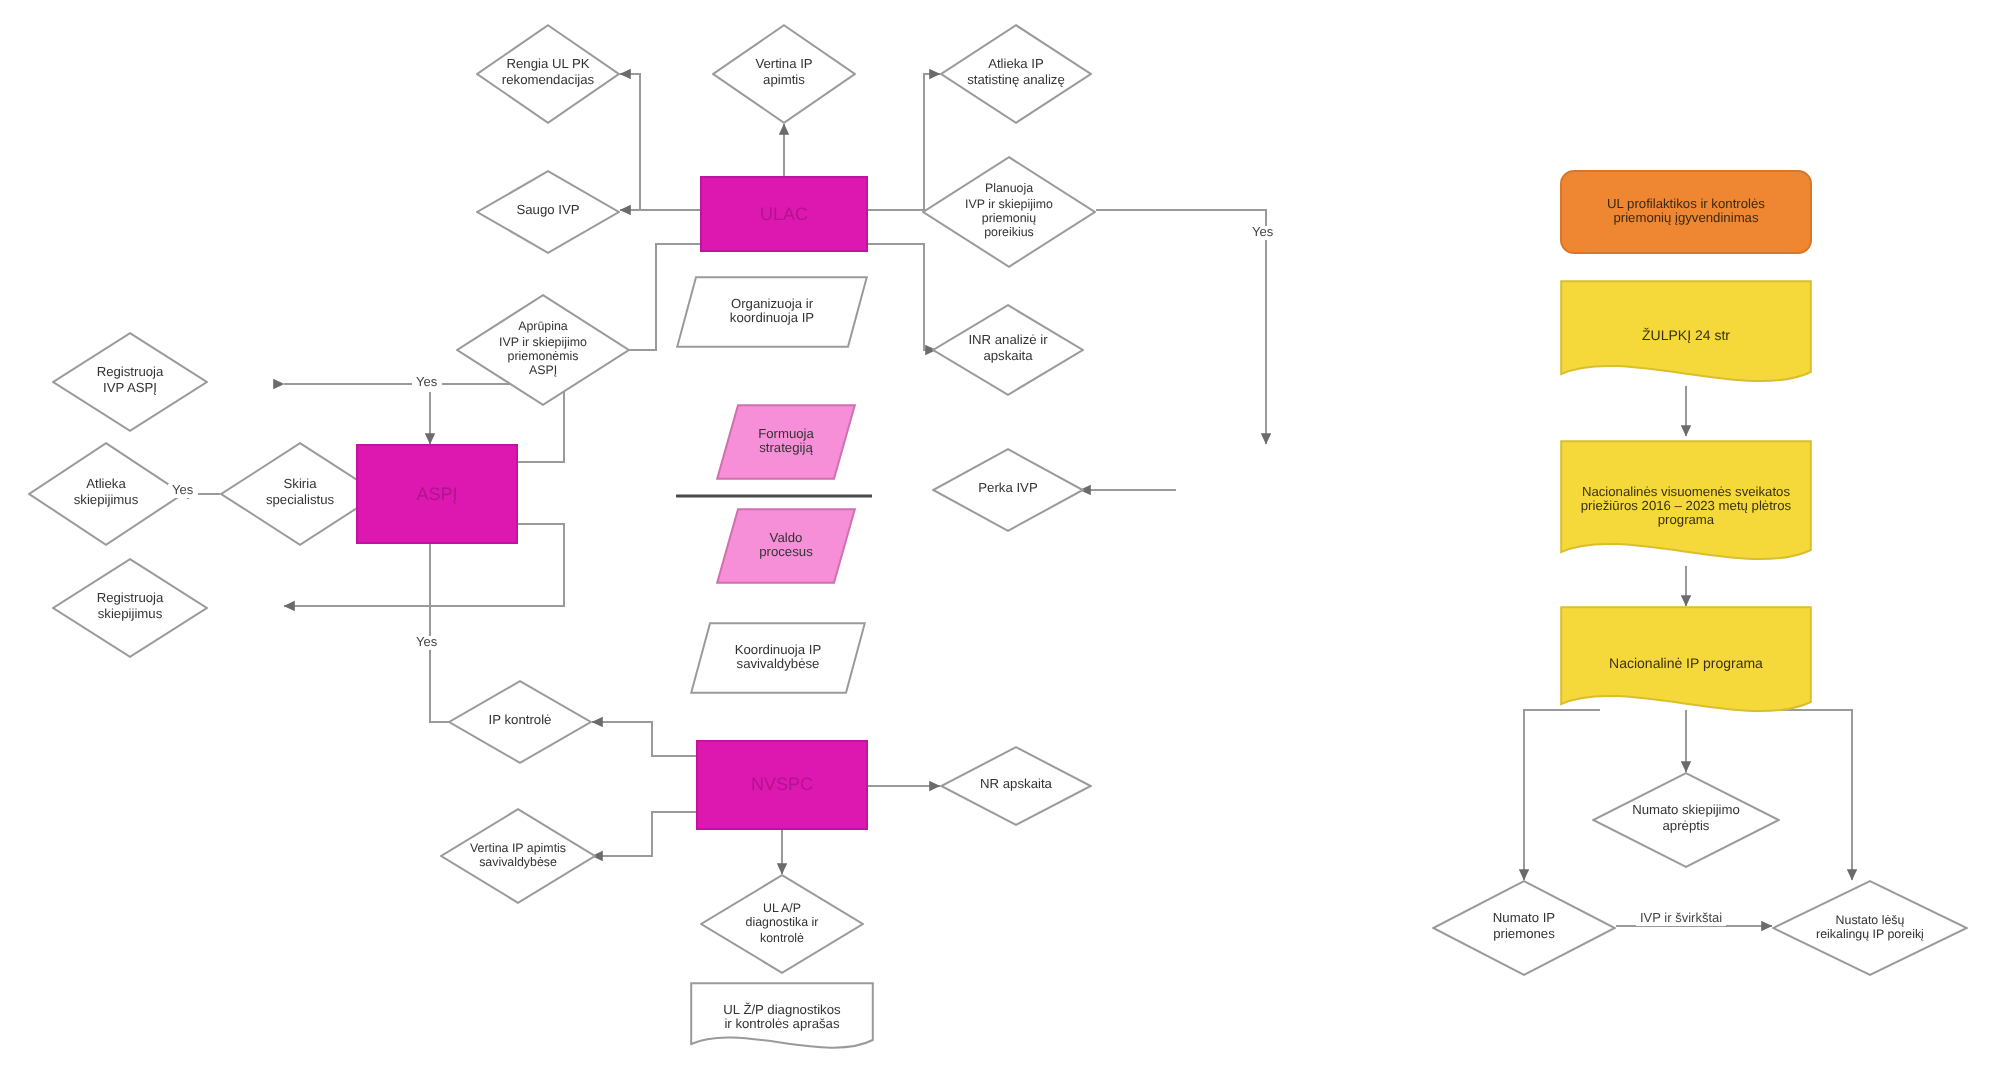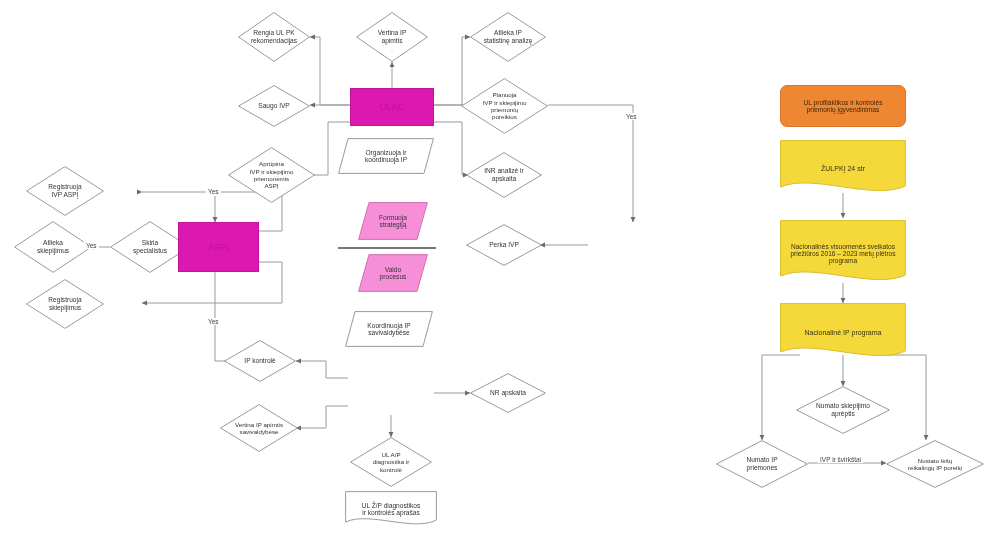--- a/index.html
+++ b/index.html
@@ -240,20 +240,23 @@
     <span class="lbl">IP kontrolė</span>
   </div>
 
   <div class="node diamond t6" style="left:220px;top:404px;width:78px;height:48px;">
     <svg class="shape" viewBox="0 0 78 48" preserveAspectRatio="none">
         <polygon points="39,0.6 77.4,24 39,47.4 0.6,24" fill="#ffffff" stroke="#9a9a9a" stroke-width="1"></polygon>
       </svg>
     <span class="lbl">Vertina IP apimtis<br>savivaldybėse</span>
   </div>
 
+  <div class="node proc" style="left:348px;top:370px;width:86px;height:45px;">
+    <span class="lbl">NVSPC</span>
+  </div>
 
   <div class="node diamond t65" style="left:470px;top:373px;width:76px;height:40px;">
     <svg class="shape" viewBox="0 0 76 40" preserveAspectRatio="none">
         <polygon points="38,0.6 75.4,20 38,39.4 0.6,20" fill="#ffffff" stroke="#9a9a9a" stroke-width="1"></polygon>
       </svg>
     <span class="lbl">NR apskaita</span>
   </div>
 
   <div class="node diamond t6" style="left:350px;top:437px;width:82px;height:50px;">
     <svg class="shape" viewBox="0 0 82 50" preserveAspectRatio="none">

